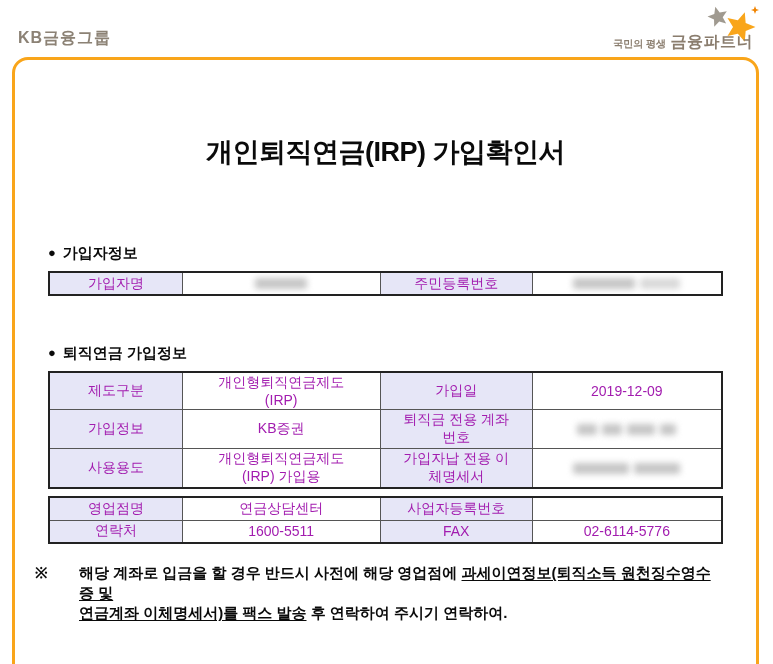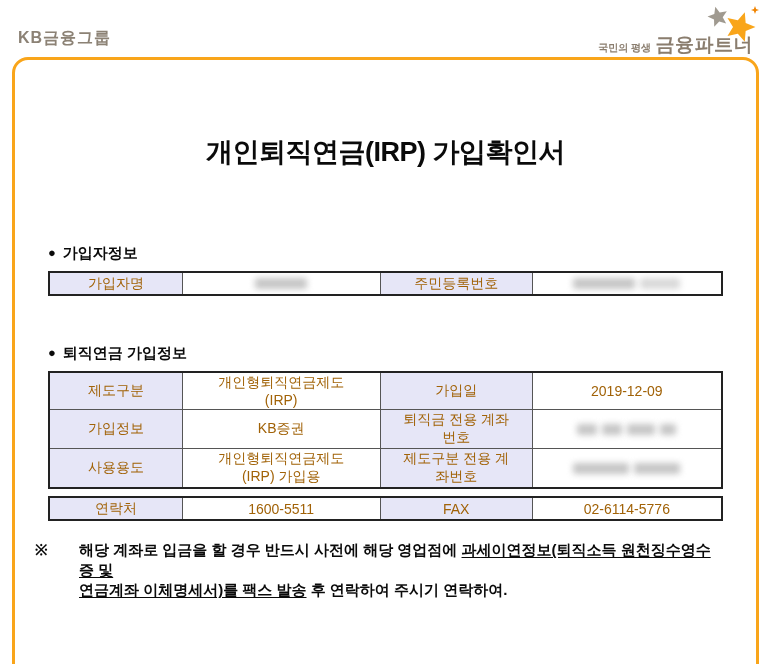--- a/index.html
+++ b/index.html
@@ -6,40 +6,40 @@
   html,body { width:773px; height:664px; background:#fff; overflow:hidden; position:relative;
               font-family:"Liberation Sans", sans-serif; color:#111; }
 
   
   .brand { position:absolute; left:18px; top:28px; font-size:16px; font-weight:700;
            color:#8C8275; letter-spacing:1px; }
   .slogan-wrap { position:absolute; right:10px; top:2px; width:160px; height:52px; }
   .slogan-wrap svg { position:absolute; right:2px; top:2px; overflow:visible; }
   .slogan-text { position:absolute; right:10px; top:30px; white-space:nowrap; color:#8A7D6E; }
   .slogan-small { font-size:10px; font-weight:700;margin-top:12px; }
-  .slogan-big { font-size:19px; font-weight:700; letter-spacing:0.5px;margin-top:40px; }
+  .slogan-big { font-size:16px; font-weight:700; letter-spacing:0.5px;margin-top:40px; }
 
   
   .sheet { position:absolute; top:57px; left:12px; width:747px; height:640px;
            border:3px solid #F9A51A; border-radius:16px; background:#fff; padding:0 33px; }
 
   .doc-title { margin-top:72px; text-align:center; font-size:27px; font-weight:700;
                line-height:40px; letter-spacing:-0.5px; color:#0a0a0a; }
 
   .sec-heading { font-size:15px; font-weight:700; line-height:22px; color:#0a0a0a; }
   .sec-heading .bullet { font-size:13px; margin-right:7px; vertical-align:1px; }
   .mt1 { margin-top:70px; }
   .mt2 { margin-top:46px; }
   .mt3 { margin-top:42px; }
 
   table.info-table { width:100%; border-collapse:collapse; margin-top:7px;
                      border:2px solid #222; table-layout:fixed; }
   table.info-table th, table.info-table td {
         border:1px solid #555; text-align:center; vertical-align:middle;
-        font-size:14px; font-weight:400; height:23px; padding:1px 20px; color:#a16207; }
+        font-size:14px; font-weight:400; height:23px; padding:1px 20px; color:#a21caf; }
   table.info-table th { background:#E6E6F7; }
   .c1 { width:19.8%; } .c2 { width:29.4%; } .c3 { width:22.6%; } .c4 { width:28.2%; }
 
   .redacted { display:flex; justify-content:center; align-items:center; gap:5px; height:17px; }
   .blur { height:11px; background:#9f9f9f; border-radius:2px; filter:blur(3px); opacity:.6; }
 
   .footnote { display:flex; margin-top:19px; margin-left:-13px; font-size:15px;
               font-weight:700; line-height:20px; color:#0a0a0a; }
   .fn-marker { flex:none; width:20px; }
   .fn-text { flex:1;margin-left:24px; }
@@ -123,39 +123,45 @@
               <span class="blur" style="width:20px"></span>
               <span class="blur" style="width:20px"></span>
               <span class="blur" style="width:28px"></span>
               <span class="blur" style="width:16px"></span>
             </div>
       </td>
     </tr>
     <tr>
       <th>사용용도</th>
       <td>개인형퇴직연금제도(IRP) 가입용</td>
-      <th>제도구분 전용 계좌번호</th>
+      <th>가입자납 전용 이체명세서</th>
       <td>
         <div class="redacted">
               <span class="blur" style="width:56px"></span>
               <span class="blur" style="width:46px"></span>
             </div>
       </td>
     </tr>
   </tbody>
     </table>
 
   <table class="info-table">
     <colgroup>
         <col class="c1">
         <col class="c2">
         <col class="c3">
         <col class="c4">
       </colgroup>
     <tbody>
+        <tr>
+      <th>영업점명</th>
+      <td>연금상담센터</td>
+      <th>사업자등록번호</th>
+      <td></td>
+    </tr>
     <tr>
       <th>연락처</th>
       <td>1600-5511</td>
       <th>FAX</th>
       <td>02-6114-5776</td>
     </tr>
   </tbody>
     </table>
 
   <div class="footnote">

